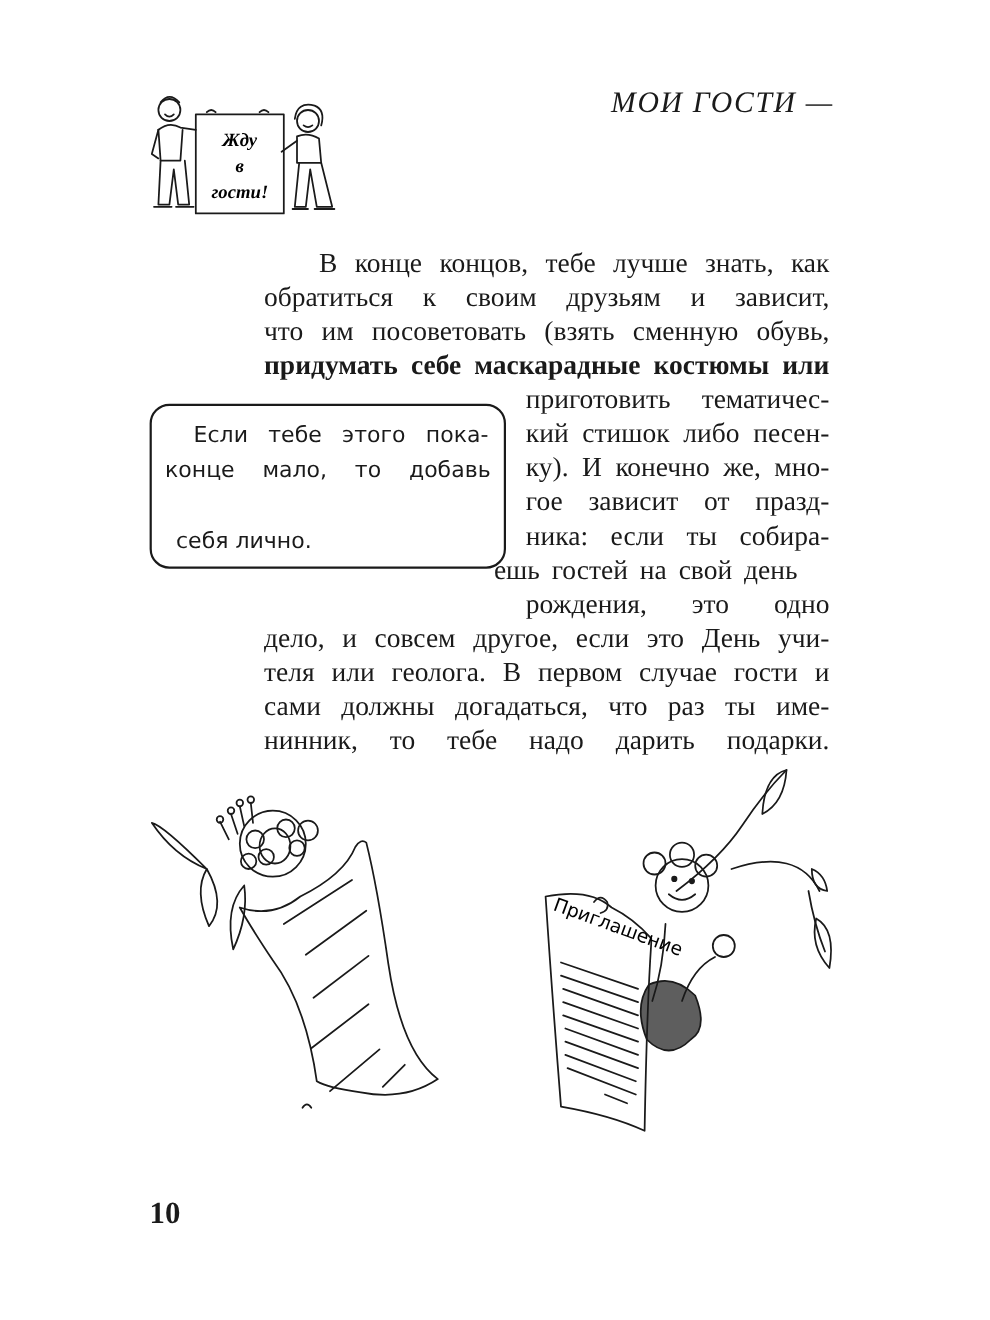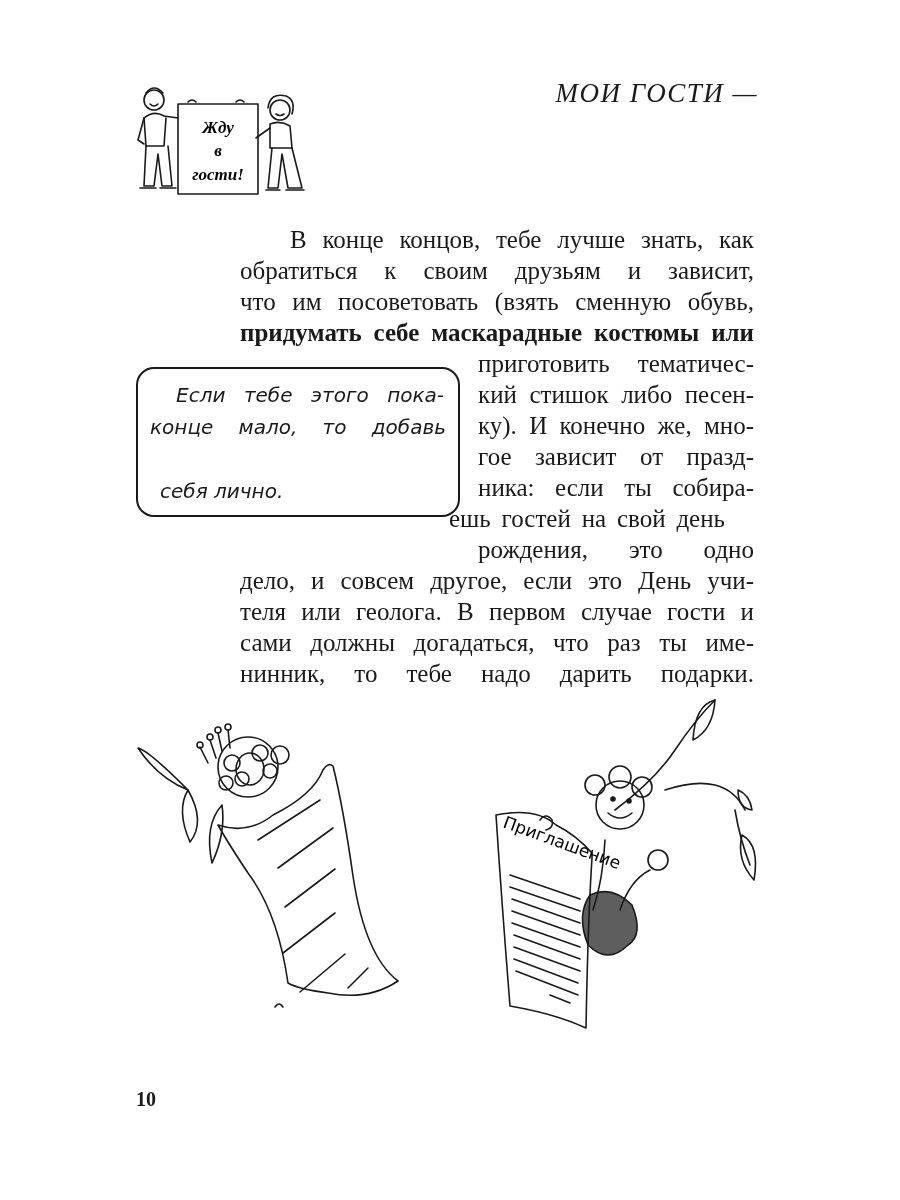--- a/index.html
+++ b/index.html
@@ -6,24 +6,24 @@
   body { width: 900px; height: 1200px; position: relative; overflow: hidden;
          font-family: "Liberation Serif", "DejaVu Serif", serif; color: #1a1a1a; }
   .abs { position: absolute; }
   .running-head { left: 500px; top: 78px; width: 258px; text-align: right;
                   font-size: 27px; font-weight: normal; font-style: italic; letter-spacing: 1.5px; }
   .body-line { position: absolute; font-size: 25px; line-height: 31px; height: 31px;
                white-space: nowrap; text-align: justify; text-align-last: justify; }
   .indent-first { text-indent: 50px; }
   .sidebar-box { left: 136px; top: 367px; width: 324px; height: 150px;
                  border: 2.5px solid #1a1a1a; border-radius: 18px; box-sizing: border-box; }
-  .sidebar-line { position: absolute; font-family: "DejaVu Sans", sans-serif; font-style: italic;
+  .sidebar-line { position: absolute; font-family: "DejaVu Sans", sans-serif; 
                   font-size: 20px; line-height: 32px; white-space: nowrap;
                   text-align: justify; text-align-last: justify; }
-  .page-number { left: 136px; top: 1088px; font-size: 20px; font-weight: bold; }
+  .page-number { left: 136px; top: 1088px; font-size: 28px; font-weight: bold; }
   svg { position: absolute; }
   .sign-text { font-family: "Liberation Serif", serif; font-weight: bold; font-style: italic; }
 </style>
 </head>
 <body>
 
 <div class="abs running-head">МОИ ГОСТИ —</div>
 
 <svg style="left:130px; top:78px;" width="190" height="120" viewBox="0 0 190 120">
   <g fill="none" stroke="#1a1a1a" stroke-width="1.6" stroke-linecap="round" stroke-linejoin="round">

